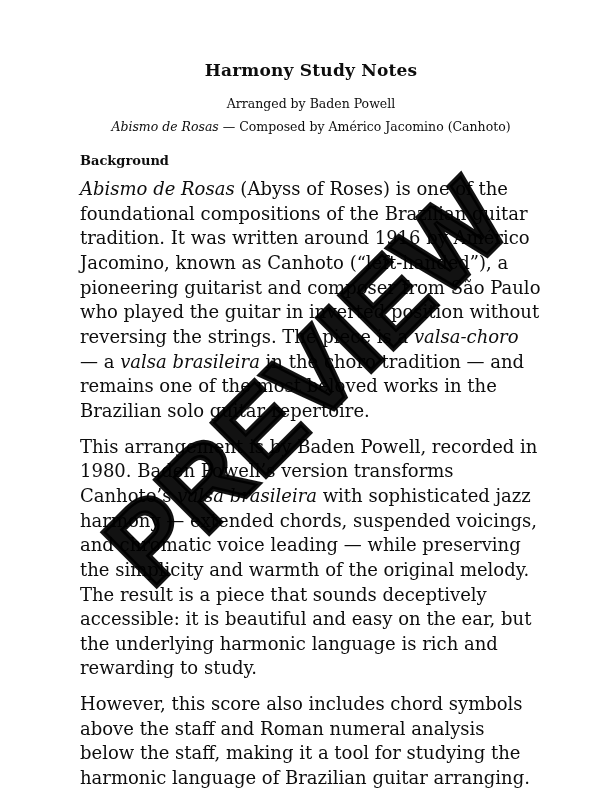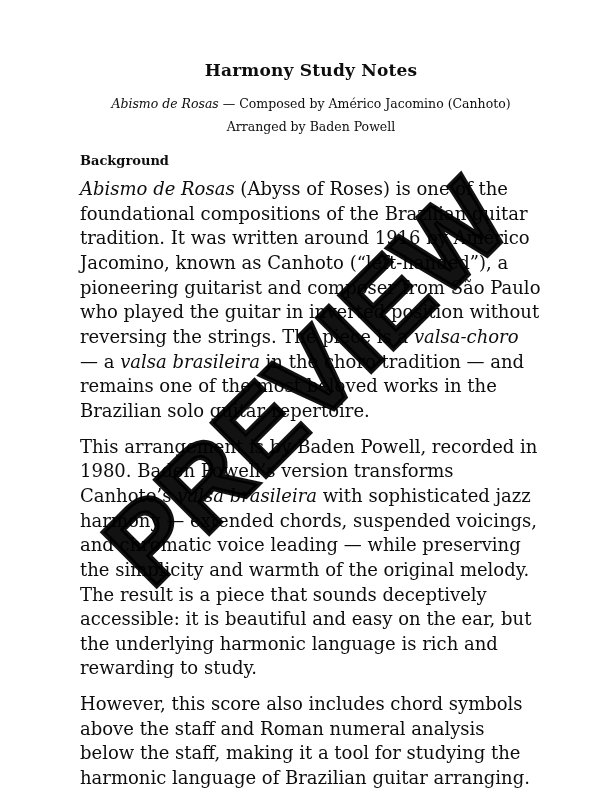--- a/index.html
+++ b/index.html
@@ -67,22 +67,22 @@
 </head>
 <body>
 
 <div class="page">
 
   <div class="watermark">PREVIEW</div>
 
   <div class="content">
 
     <h1 class="doc-title">Harmony Study Notes</h1>
+    <p class="subtitle">Arranged by Baden Powell</p>
     <p class="subtitle"><span style="font-style: italic;">Abismo de Rosas</span><span> — Composed by Américo Jacomino (Canhoto)</span></p>
-    <p class="subtitle">Arranged by Baden Powell</p>
 
     <h2 class="section-heading">Background</h2>
     <p class="body"><span style="font-style: italic;">Abismo de Rosas</span><span> (Abyss of Roses) is one of the foundational compositions of the Brazilian guitar tradition. It was written around 1916 by Américo Jacomino, known as Canhoto (“left-handed”), a pioneering guitarist and composer from São Paulo who played the guitar in inverted position without reversing the strings. The piece is a </span><span style="font-style: italic;">valsa-choro</span><span> — a </span><span style="font-style: italic;">valsa brasileira</span><span> in the choro tradition — and remains one of the most beloved works in the Brazilian solo guitar repertoire.</span></p>
     <p class="body"><span>This arrangement is by Baden Powell, recorded in 1980. Baden Powell’s version transforms Canhoto’s </span><span style="font-style: italic;">valsa brasileira</span><span> with sophisticated jazz harmony — extended chords, suspended voicings, and chromatic voice leading — while preserving the simplicity and warmth of the original melody. The result is a piece that sounds deceptively accessible: it is beautiful and easy on the ear, but the underlying harmonic language is rich and rewarding to study.</span></p>
 
     <p class="body"><span>However, this score also includes chord symbols above the staff and Roman numeral analysis below the staff, making it a tool for studying the harmonic language of Brazilian guitar arranging. The patterns you’ll encounter here — the extended dominant chords, the sus voicings, the smooth voice leading between sections — are characteristic of Baden Powell’s approach to arranging traditional Brazilian material, and studying them here will deepen your understanding of the bossa nova harmonic tradition more broadly.</span></p>
 
 
     <div class="list">
       <p class="list-item"><span style="font-weight: bold;">Section A</span><span> — A this</span></p>

